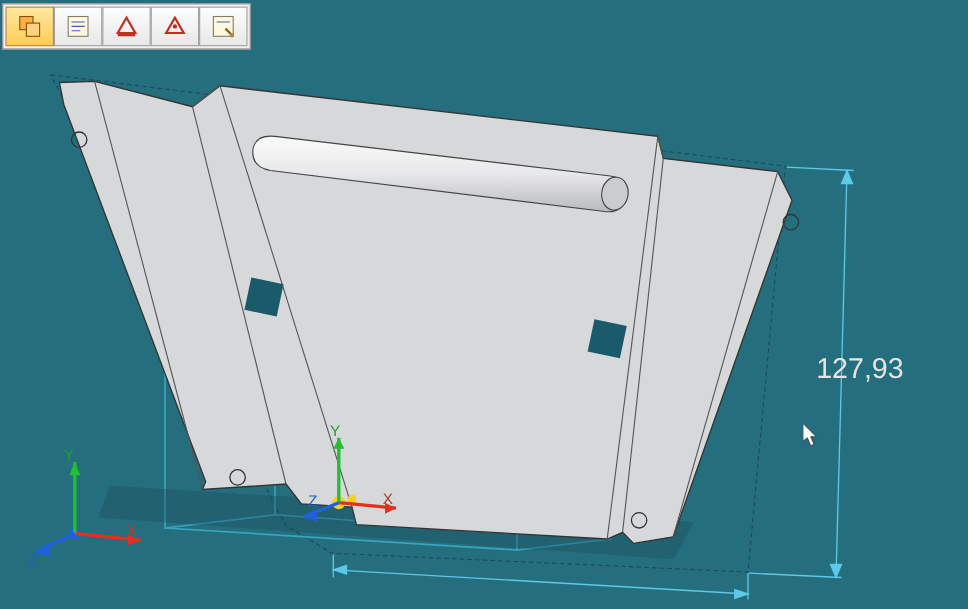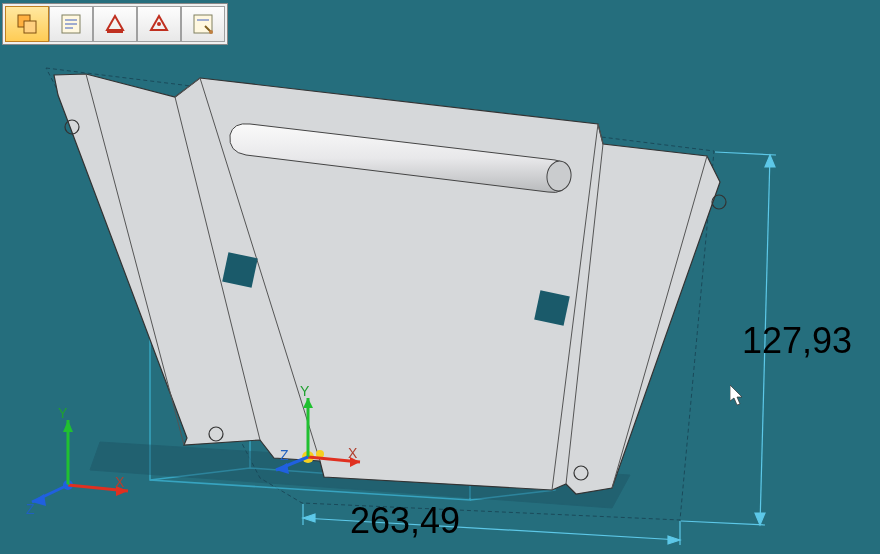--- a/index.html
+++ b/index.html
@@ -41,22 +41,22 @@
       top: 0; left: 0; right: 0; bottom: 0;
     }
     .part-svg {
       position: absolute;
       top: 0; left: 0;
       width: 880px;
       height: 554px;
     }
     .dim-label {
       position: absolute;
-      color: #000000;
-      font-size: 36px;
+      color: #e5e5e5;
+      font-size: 26px;
       font-family: Arial, sans-serif;
     }
     .cursor-arrow {
       position: absolute;
       top: 385px;
       left: 730px;
       width: 16px;
       height: 22px;
       pointer-events: none;
     }
@@ -160,21 +160,20 @@
 
   <defs>
     <linearGradient id="cylGrad" x1="0" y1="0" x2="0" y2="1">
       <stop offset="0%" stop-color="#FAFAFA"></stop>
       <stop offset="50%" stop-color="#E8E8EA"></stop>
       <stop offset="100%" stop-color="#B8BABC"></stop>
     </linearGradient>
   </defs>
 </svg>
 
-<div class="dim-label" style="top:500px; left:350px;">263,49</div>
 <div class="dim-label" style="top:320px; left:742px;">127,93</div>
 
 <svg class="cursor-arrow" viewBox="0 0 16 22">
   <path d="M0 0 L0 16 L4 13 L7 20 L10 19 L7 12 L12 12 Z" fill="white" stroke="#333" stroke-width="0.7"></path>
 </svg>
 
 </div>
 
 <div class="toolbar">
   <div class="tool-btn active">

